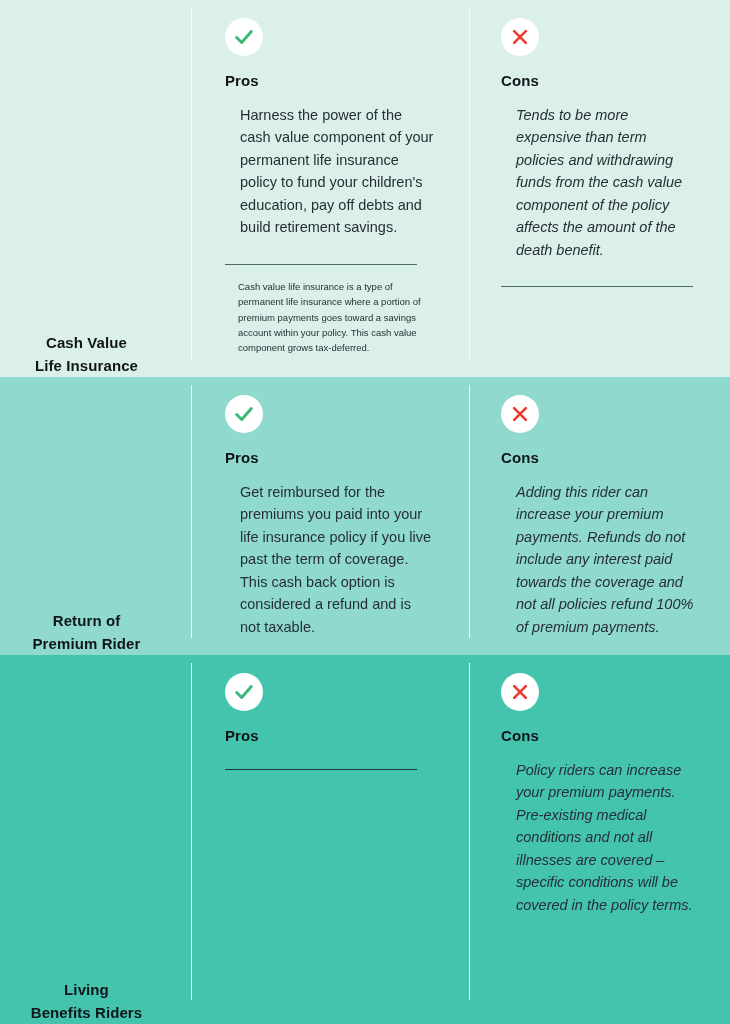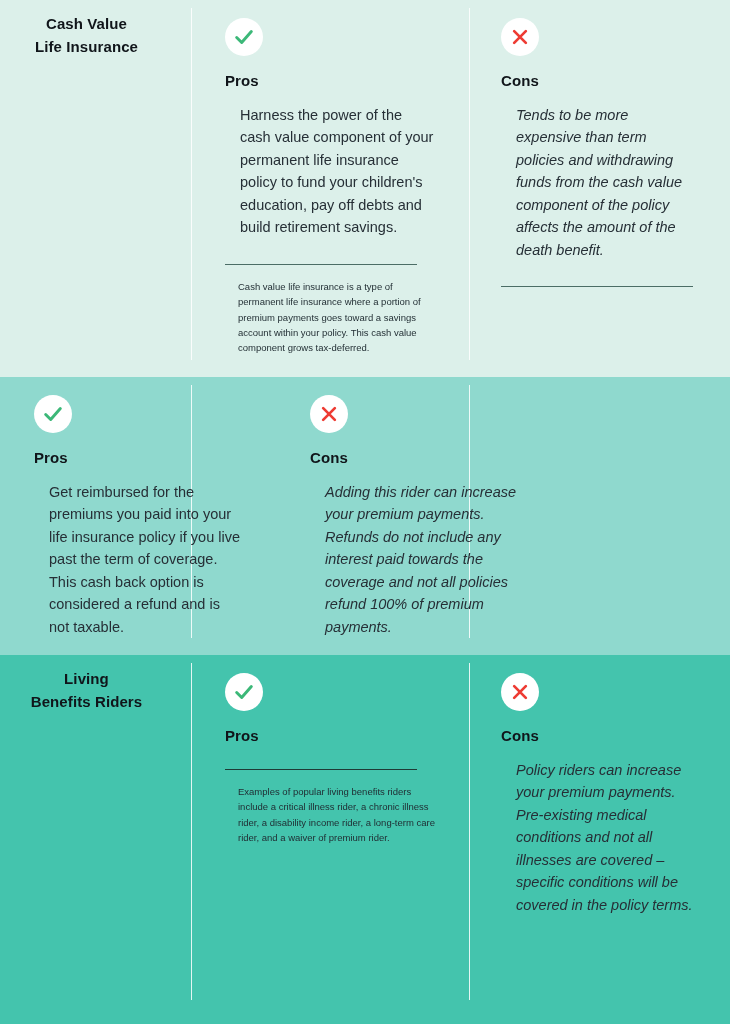--- a/index.html
+++ b/index.html
@@ -27,24 +27,24 @@
   }
   .section.s1 { height: 377px; background: #dcf0ea; }
   .section.s2 { height: 278px; background: #8fd9ce; }
   .section.s3 { height: 369px; background: #44c4ad; }
 
   
   .label-col {
     width: 191px;
     flex: 0 0 191px;
     display: flex;
-    align-items: flex-start;
+    align-items: flex-end;
     justify-content: center;
     box-sizing: border-box;
-    padding: 12px 30px 0 12px;
+    padding: 0 30px 0 12px;
   }
   .row-label {
     text-align: center;
     font-weight: bold;
     font-size: 15px;
     line-height: 1.55;
     color: #10151a;
     letter-spacing: 0.1px;
   }
 
@@ -160,20 +160,26 @@
         <p class="body-text">Tends to be more expensive than term policies and withdrawing funds from the cash value component of the policy affects the amount of the death benefit.</p>
         <div class="rule"></div>
       </div>
     </div>
   </div>
 
   <div class="section s2">
     <div class="vline v1"></div>
     <div class="vline v2"></div>
 
+    <div class="label-col">
+      <div class="row-label">
+        <span>Return of</span><br>
+        <span>Premium Rider</span>
+      </div>
+    </div>
 
     <div class="cols">
       <div class="col pros">
         <div class="badge">
           <svg width="22" height="22" viewBox="0 0 24 24" aria-hidden="true">
             <path d="M4 12.5 L9.5 18 L20 6" fill="none" stroke="#3cb878" stroke-width="3.2" stroke-linecap="round" stroke-linejoin="round"></path>
           </svg>
         </div>
         <div class="col-title">Pros</div>
         <p class="body-text">Get reimbursed for the premiums you paid into your life insurance policy if you live past the term of coverage. This cash back option is considered a refund and is not taxable.</p>
@@ -204,21 +210,20 @@
 
     <div class="cols">
       <div class="col pros">
         <div class="badge">
           <svg width="22" height="22" viewBox="0 0 24 24" aria-hidden="true">
             <path d="M4 12.5 L9.5 18 L20 6" fill="none" stroke="#3cb878" stroke-width="3.2" stroke-linecap="round" stroke-linejoin="round"></path>
           </svg>
         </div>
         <div class="col-title">Pros</div>
         <div class="rule"></div>
-        <p class="note-text">Examples of popular living benefits riders include a critical illness rider, a chronic illness rider, a disability income rider, a long-term care rider, and a waiver of premium rider.</p>
       </div>
 
       <div class="col cons">
         <div class="badge">
           <svg width="20" height="20" viewBox="0 0 24 24" aria-hidden="true">
             <path d="M5 5 L19 19 M19 5 L5 19" fill="none" stroke="#ee3b33" stroke-width="3.2" stroke-linecap="round"></path>
           </svg>
         </div>
         <div class="col-title">Cons</div>
         <p class="body-text">Policy riders can increase your premium payments. Pre-existing medical conditions and not all illnesses are covered – specific conditions will be covered in the policy terms.</p>

